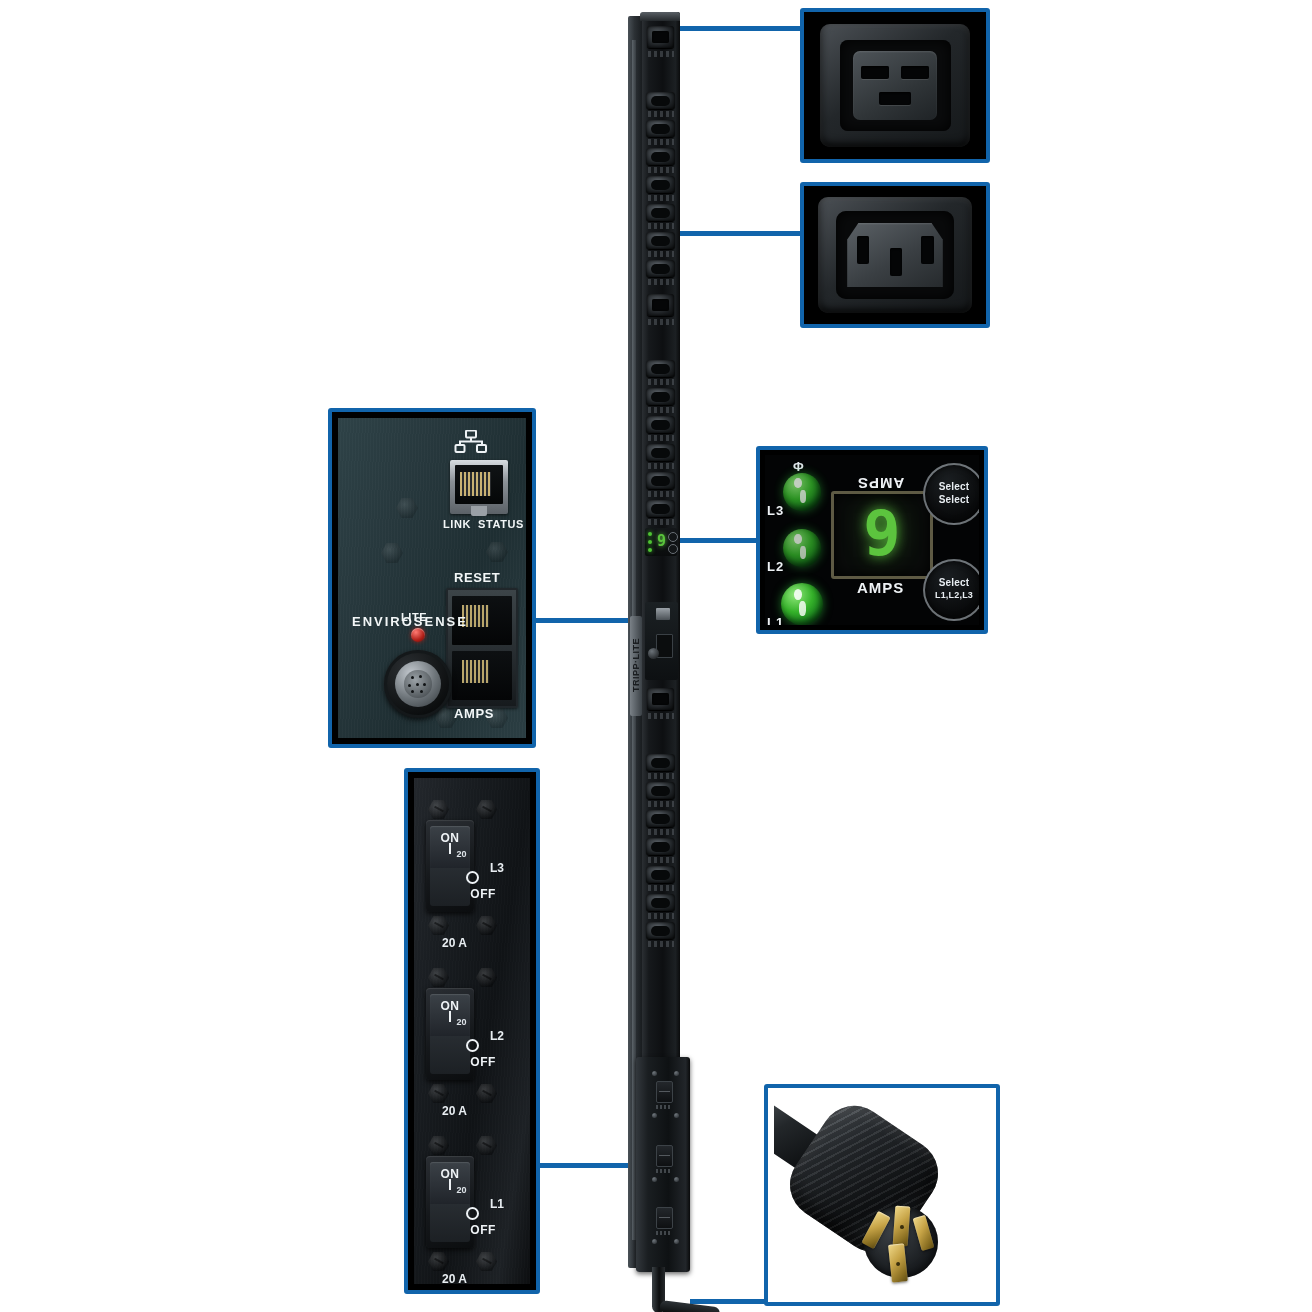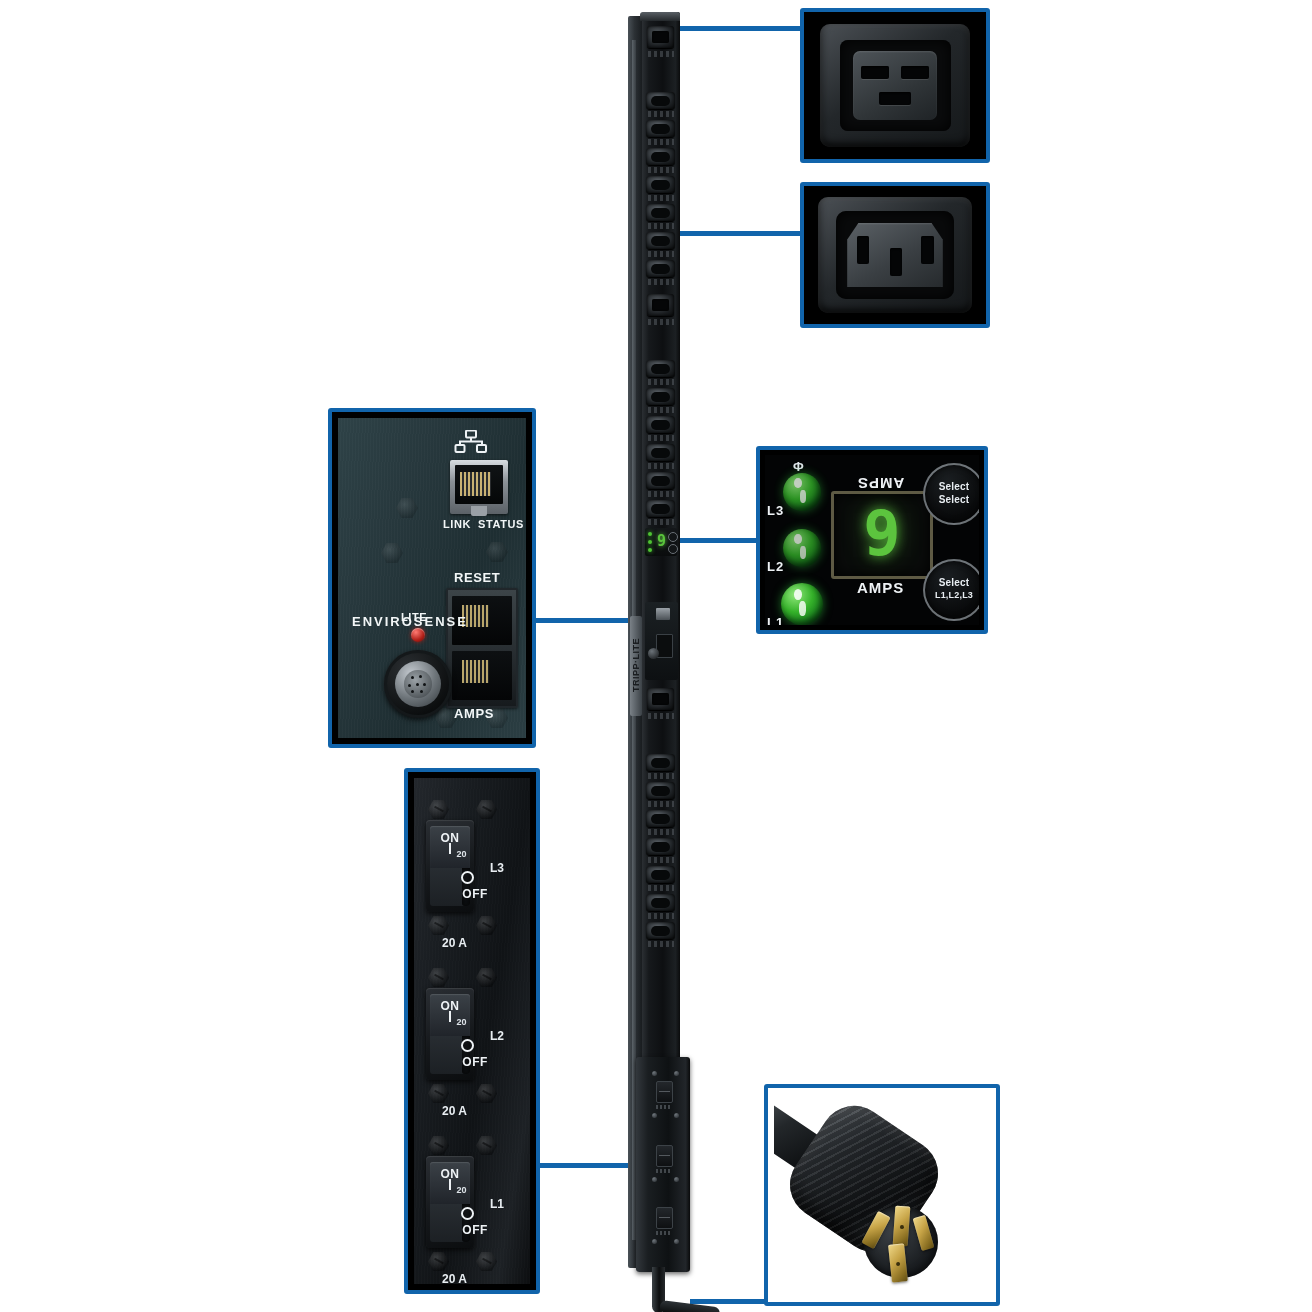--- a/index.html
+++ b/index.html
@@ -195,21 +195,21 @@
   .bp-screw::after{content:"";position:absolute;left:28%;top:42%;width:46%;height:2px;
       background:rgba(0,0,0,.55);transform:rotate(28deg);}
   .brk{position:absolute;z-index:3;border-radius:4px;
       background:linear-gradient(160deg,#2a2e33,#15181b 55%,#0b0d0f);
       box-shadow:0 2px 5px rgba(0,0,0,.75),inset 0 1px 1px rgba(255,255,255,.10);}
   .brk .rock{position:absolute;left:9%;top:7%;width:82%;height:86%;border-radius:3px;
       background:linear-gradient(180deg,#343a40,#1c2024);}
   .brk .up{position:absolute;left:0;right:0;top:0;height:52%;border-radius:3px 3px 0 0;
       background:linear-gradient(180deg,#3b4147,#20242a);
       box-shadow:inset 0 1px 1px rgba(255,255,255,.12);}
-  .brk .dn{position:absolute;left:0;right:0;bottom:0;height:48%;border-radius:0 0 3px 3px;
+  .brk .dn{position:absolute;left:8px;right:0;bottom:0;height:48%;border-radius:0 0 3px 3px;
       background:linear-gradient(180deg,#14171a,#0a0c0e);
       box-shadow:inset 0 2px 4px rgba(0,0,0,.8);margin-left:32px;}
   .brk .on{position:absolute;left:0;right:0;top:10%;text-align:center;color:#eef2f5;
       font-size:12px;font-weight:700;letter-spacing:.5px;}
   .brk .bar{position:absolute;left:50%;top:40%;width:2px;height:11px;margin-left:-1px;
       background:#eef2f5;}
   .brk .amp20{position:absolute;right:8%;top:55%;color:#dfe5ea;font-size:9px;font-weight:700;}
   .brk .circ{position:absolute;left:50%;top:10%;width:9px;height:9px;margin-left:-4.5px;
       border:2px solid #eef2f5;border-radius:50%;}
   .brk .off{position:absolute;left:0;right:0;bottom:12%;text-align:center;color:#eef2f5;

